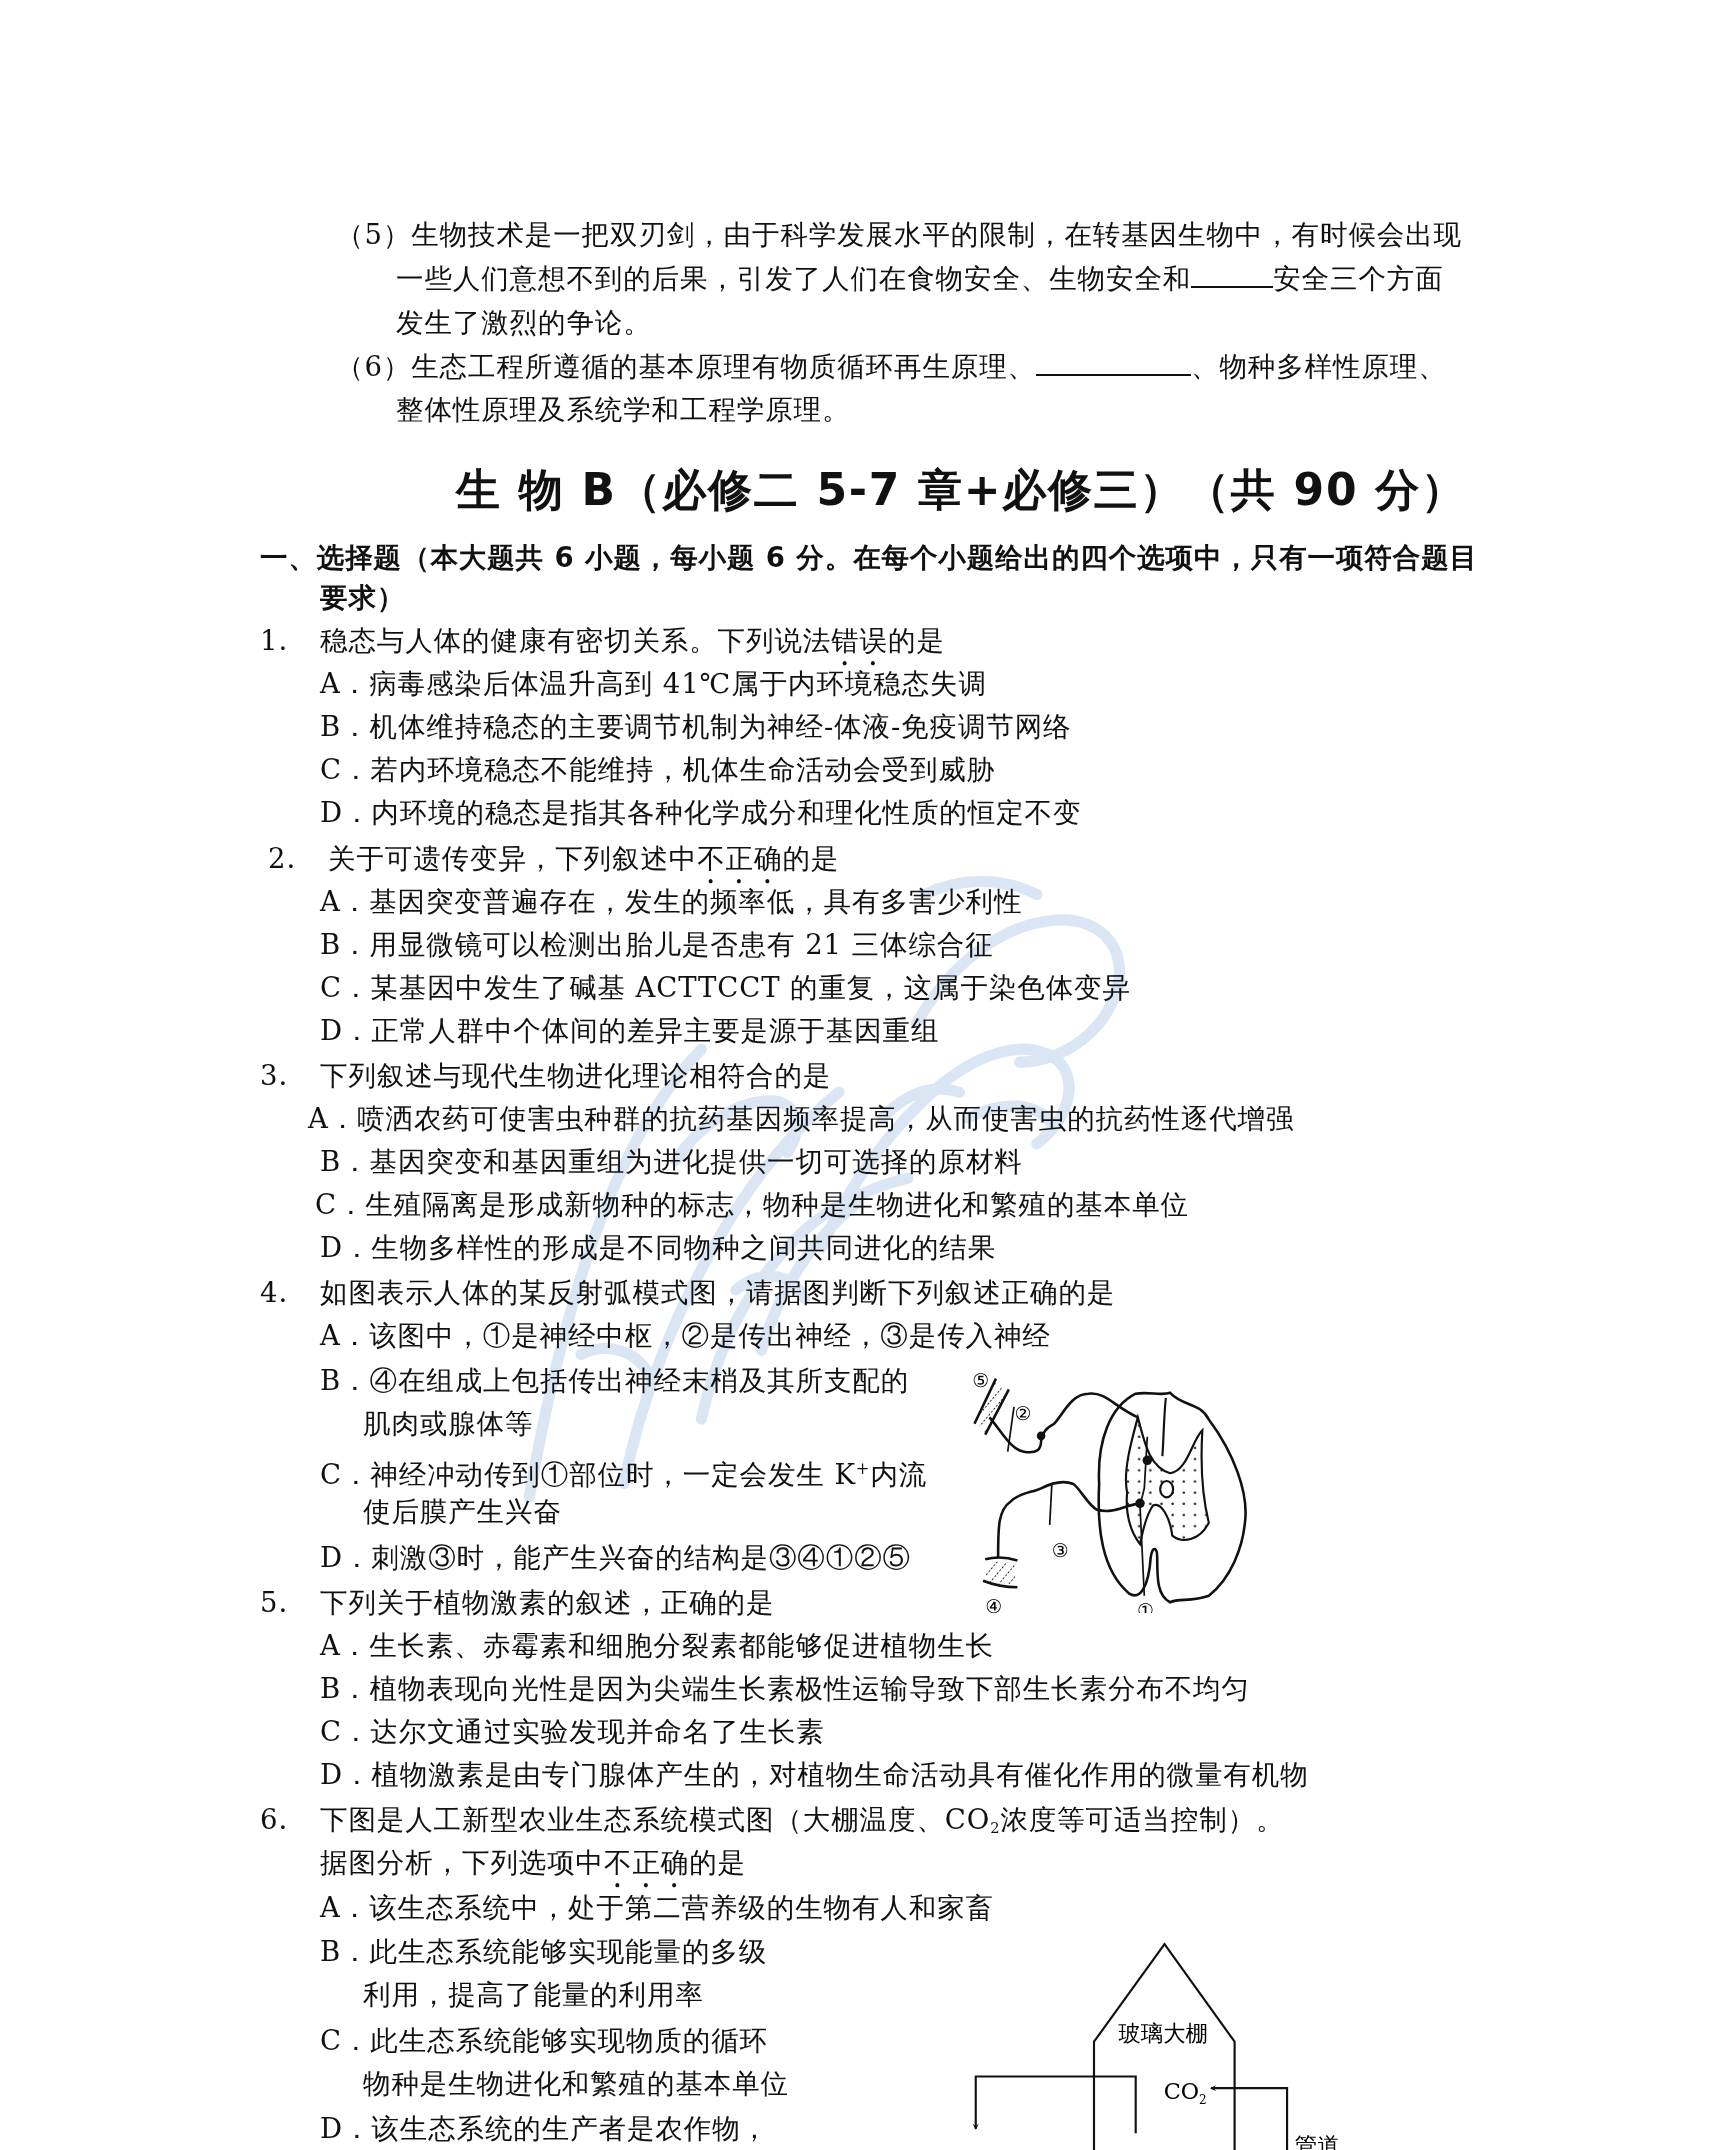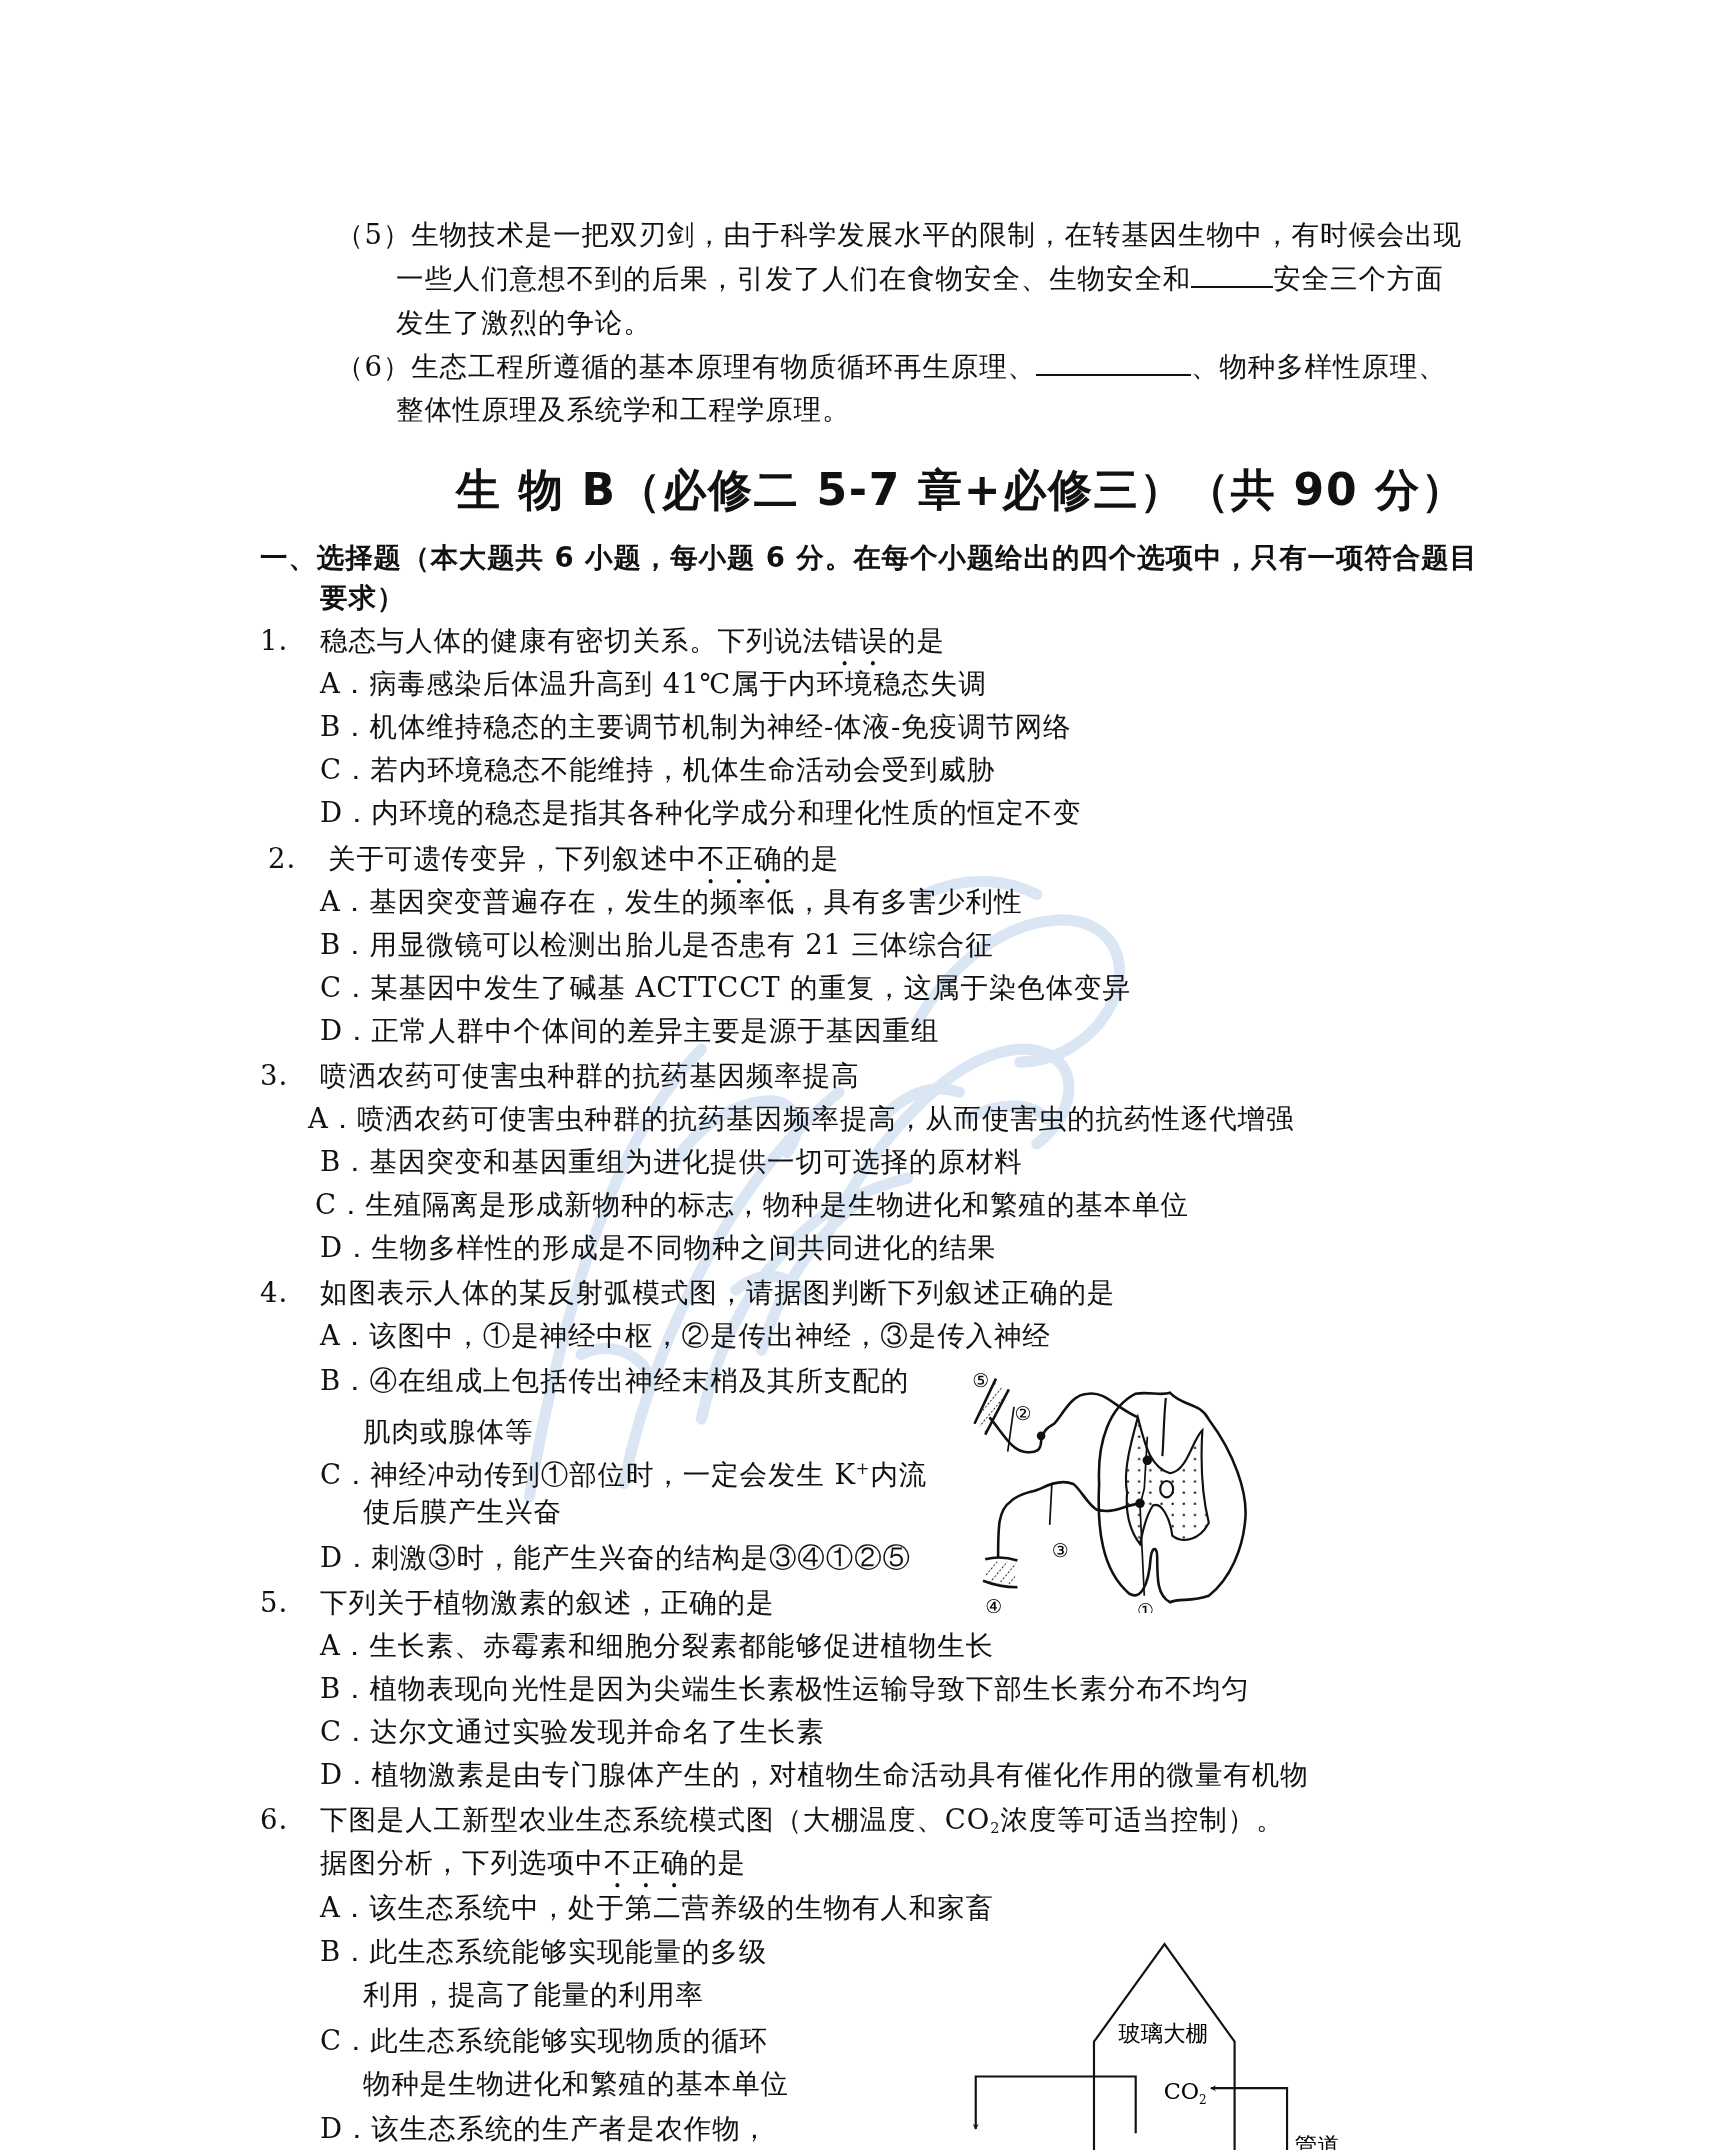--- a/index.html
+++ b/index.html
@@ -69,33 +69,33 @@
 
   <div class="line" style="left:268px; top:837px;">
     <span style="display:inline-block;width:60px;">2.</span><span>关于可遗传变异，下列叙述中</span><span class="dot-em">不正确</span><span>的是</span>
   </div>
   <div class="line" style="left:320px; top:880px;">A．基因突变普遍存在，发生的频率低，具有多害少利性</div>
   <div class="line" style="left:320px; top:923px;">B．用显微镜可以检测出胎儿是否患有 21 三体综合征</div>
   <div class="line" style="left:320px; top:966px;">C．某基因中发生了碱基 ACTTCCT 的重复，这属于染色体变异</div>
   <div class="line" style="left:320px; top:1009px;">D．正常人群中个体间的差异主要是源于基因重组</div>
 
   <div class="line" style="left:260px; top:1054px;">
-    <span style="display:inline-block;width:60px;">3.</span><span>喷洒农药可使害虫种群的抗药基因频率提高</span>
+    <span style="display:inline-block;width:60px;">3.</span><span>下列叙述与现代生物进化理论相符合的是</span>
   </div>
   <div class="line" style="left:308px; top:1097px;">A．喷洒农药可使害虫种群的抗药基因频率提高，从而使害虫的抗药性逐代增强</div>
   <div class="line" style="left:320px; top:1140px;">B．基因突变和基因重组为进化提供一切可选择的原材料</div>
   <div class="line" style="left:315px; top:1183px;">C．生殖隔离是形成新物种的标志，物种是生物进化和繁殖的基本单位</div>
   <div class="line" style="left:320px; top:1226px;">D．生物多样性的形成是不同物种之间共同进化的结果</div>
 
   <div class="line" style="left:260px; top:1271px;">
     <span style="display:inline-block;width:60px;">4.</span><span>如图表示人体的某反射弧模式图，请据图判断下列叙述正确的是</span>
   </div>
   <div class="line" style="left:320px; top:1314px;">A．该图中，①是神经中枢，②是传出神经，③是传入神经</div>
   <div class="line" style="left:320px; top:1359px;">B．④在组成上包括传出神经末梢及其所支配的</div>
-  <div class="line" style="left:363px; top:1402px;margin-top:8px;">肌肉或腺体等</div>
+  <div class="line" style="left:363px; top:1402px;">肌肉或腺体等</div>
   <div class="line" style="left:320px; top:1447px;">
     <span>C．神经冲动传到①部位时，一定会发生 K</span><sup class="p">+</sup><span>内流</span>
   </div>
   <div class="line" style="left:363px; top:1490px;">使后膜产生兴奋</div>
   <div class="line" style="left:320px; top:1536px;">D．刺激③时，能产生兴奋的结构是③④①②⑤</div>
 
   <svg style="position:absolute; left:968px; top:1355px;" width="559" height="258" viewBox="0 0 1300 600">
     <defs>
       <pattern id="dots" width="26" height="26" patternUnits="userSpaceOnUse">
         <circle cx="8" cy="8" r="2.8" fill="#111"></circle>

